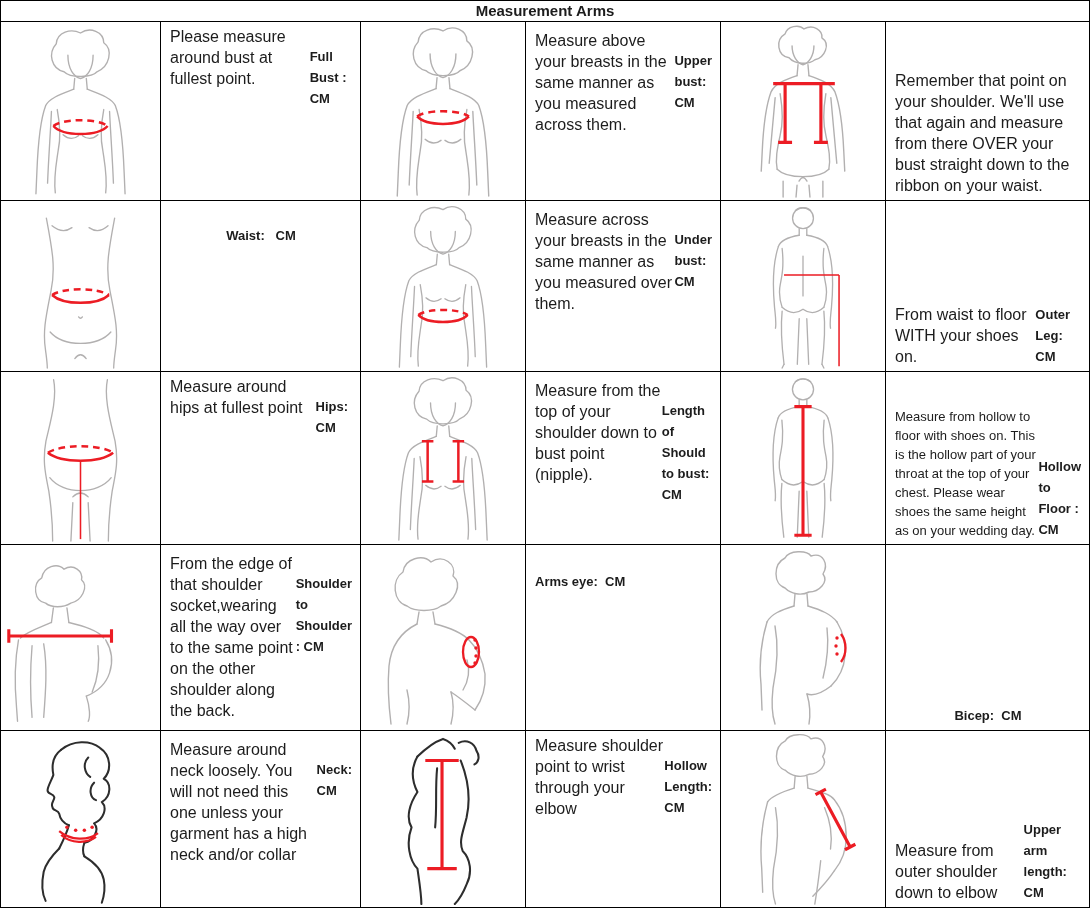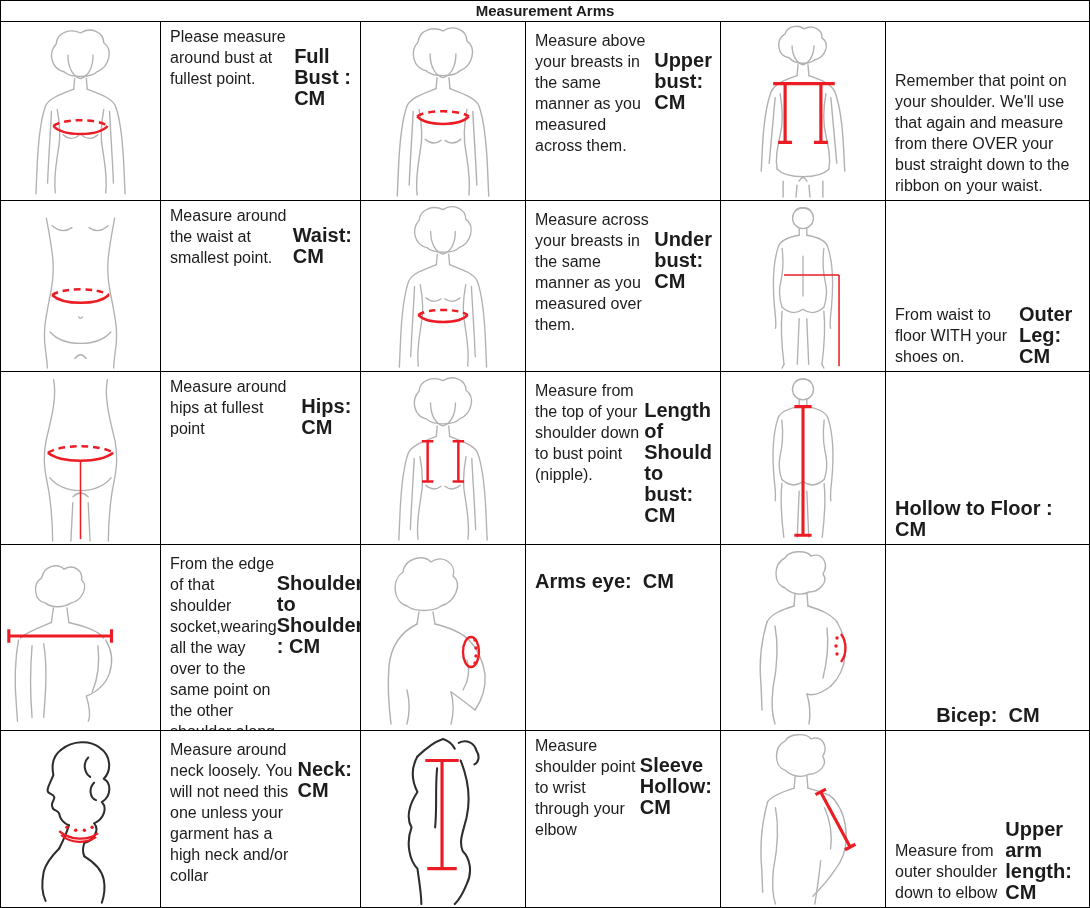--- a/index.html
+++ b/index.html
@@ -9,21 +9,21 @@
         grid-template-rows:21px 179px 171px 173px 186px 176px;}
   .title{grid-column:1/-1;border-bottom:1px solid #000;text-align:center;
          font-weight:bold;font-size:15px;line-height:20px;}
   .cell{border-right:1px solid #000;border-bottom:1px solid #000;overflow:hidden;box-sizing:border-box;}
   .grid > div:nth-child(6n+1):not(.title){border-right:none;align-items:flex-end;}
   .grid > div:nth-child(n+26){border-bottom:none;}
   .txt{display:flex;flex-direction:row;justify-content:center;padding:4px 8px 4px 9px;
        font-size:16px;line-height:21px;}
   .txt.top{justify-content:flex-start;padding-top:8px;}
   .txt.small{font-size:13px;line-height:19px;padding-top:6px;}
-  .label{font-weight:bold;white-space:pre-wrap;margin-top:20px;font-size:20px;line-height:21px;}
+  .label{font-weight:bold;white-space:pre-wrap;margin-top:20px;font-size:13px;line-height:21px;}
   .nogap .label{margin-top:0;}
   .fig{display:flex;align-items:stretch;justify-content:center;padding:2px;}
   .fig svg{width:100%;height:100%;display:block;}
   .sk{fill:none;stroke:#b2b0b0;stroke-width:1.4;stroke-linecap:round;stroke-linejoin:round;}
   .skd{fill:none;stroke:#2d2d2d;stroke-width:2.1;stroke-linecap:round;stroke-linejoin:round;}
   .rd{fill:none;stroke:#ec1c24;stroke-width:2.6;}
   .rdd{fill:none;stroke:#ec1c24;stroke-width:2.6;stroke-dasharray:7 5;}
   .rd2{fill:none;stroke:#ec1c24;stroke-width:2.3;}
   .rd1{fill:none;stroke:#ec1c24;stroke-width:1.6;}
   .rd3{fill:none;stroke:#ec1c24;stroke-width:3.2;}
@@ -102,21 +102,20 @@
         <path class="sk" d="M44,16 C50,48 54,68 49,92 C44,118 40,134 43,154 C44,162 45,168 45,174"></path>
         <path class="sk" d="M116,16 C110,48 106,68 111,92 C116,118 120,134 117,154 C116,162 115,168 115,174"></path>
         <path class="sk" d="M78,120 Q80,123 82,120"></path>
         <path class="sk" d="M48,136 C62,152 98,152 112,136"></path>
         <path class="sk" d="M74,164 Q80,156 86,164"></path>
         <path class="rdd" d="M50,97 C62,89 98,89 110,97"></path>
         <path class="rd" d="M50,97 C62,108 98,108 110,97"></path>
       </svg>
     </div>
     <div class="cell txt">
-      <div class="desc">Measure around the waist at smallest point.</div>
       <div class="label">Waist:   CM</div>
     </div>
     <div class="cell fig">
       <svg viewBox="0 0 160 175">
         <path class="sk" d="M63,47 C50,44 46,28 55,18 C56,6 70,2 80,7 C90,0 104,6 104,17 C114,24 110,42 97,47 C92,53 70,54 63,47"></path>
         <path class="sk" d="M67,30 C67,44 73,52 80,54 C87,52 93,44 93,30"></path>
         <path class="sk" d="M74,54 L73,65 M86,54 L87,65"></path>
         <path class="sk" d="M73,65 C60,70 48,74 44,82 C38,98 36,124 35,150 L34,173"></path>
         <path class="sk" d="M87,65 C100,70 112,74 116,82 C122,98 124,124 125,150 L126,173"></path>
         <path class="sk" d="M50,88 C49,110 47,136 46,162"></path>
@@ -198,20 +197,21 @@
         <path class="sk" d="M106,46 C112,64 112,88 110,110 C109,120 108,126 109,132"></path>
         <path class="sk" d="M58,48 C60,66 58,76 56,86 C54,96 56,104 58,110"></path>
         <path class="sk" d="M102,48 C100,66 102,76 104,86 C106,96 104,104 102,110"></path>
         <path class="sk" d="M58,110 Q69,120 80,112 Q91,120 102,110"></path>
         <path class="sk" d="M58,114 C56,134 58,154 60,170 M102,114 C104,134 102,154 100,170"></path>
         <path class="sk" d="M76,122 L74,170 M84,122 L86,170"></path>
         <path class="rd3" d="M71,34 L89,34 M80,34 L80,168 M71,168 L89,168"></path>
       </svg>
     </div>
     <div class="cell txt top small">
+      <div class="desc">Measure from hollow to floor with shoes on. This is the hollow part of your throat at the top of your chest. Please wear shoes the same height as on your wedding day.</div>
       <div class="label">Hollow to Floor :  CM</div>
     </div>
 
     <div class="cell fig">
       <svg viewBox="0 0 160 175">
         <path class="sk" d="M44,52 C32,50 30,32 40,26 C42,14 56,10 63,17 C73,11 83,19 81,28 C89,35 81,50 70,52 C62,57 50,57 44,52"></path>
         <path class="sk" d="M52,57 L50,72 M66,57 L68,72"></path>
         <path class="sk" d="M50,72 C36,78 24,82 18,88 M68,72 C84,76 98,80 104,88"></path>
         <path class="sk" d="M16,90 C12,112 12,138 14,160 L15,174"></path>
         <path class="sk" d="M106,90 C112,100 114,112 110,124 C106,136 96,144 86,148"></path>
@@ -291,21 +291,21 @@
         <path class="skd" d="M54,24 C64,14 74,8 80,6 C86,8 90,12 92,16"></path>
         <path class="skd" d="M96,10 C104,6 112,10 114,18 C118,24 116,30 112,32"></path>
         <path class="skd" d="M54,24 C46,38 50,52 54,60 C46,72 42,86 48,96 C42,112 46,130 54,138 C56,152 58,164 58,174"></path>
         <path class="skd" d="M98,28 C106,48 108,68 104,86 C100,102 96,110 100,120 C108,128 110,142 104,154 C100,164 96,170 92,174"></path>
         <path class="skd" d="M74,36 C72,56 74,76 72,96"></path>
         <path class="rd3" d="M62,28 L96,28 M79,28 L79,138 M64,138 L94,138"></path>
       </svg>
     </div>
     <div class="cell txt">
       <div class="desc">Measure shoulder point to wrist through your elbow</div>
-      <div class="label">Sleeve Hollow:  CM</div>
+      <div class="label">Hollow Length:  CM</div>
     </div>
     <div class="cell fig">
       <svg viewBox="0 0 160 175">
         <path class="sk" d="M62,38 C50,34 50,14 62,8 C66,0 84,0 88,6 C100,2 106,14 100,24 C106,32 96,42 86,42 C78,46 68,44 62,38"></path>
         <path class="sk" d="M72,44 L71,56 M84,44 L85,56"></path>
         <path class="sk" d="M71,56 C58,60 48,64 44,70 M85,56 C98,60 108,62 112,68"></path>
         <path class="sk" d="M44,70 C38,92 36,116 38,138 L39,162"></path>
         <path class="sk" d="M52,76 C56,98 54,118 50,138 C48,156 50,168 52,174"></path>
         <path class="sk" d="M112,68 C120,78 124,92 124,106 C124,118 120,130 112,140"></path>
         <path class="sk" d="M112,140 C104,152 96,160 90,166"></path>

